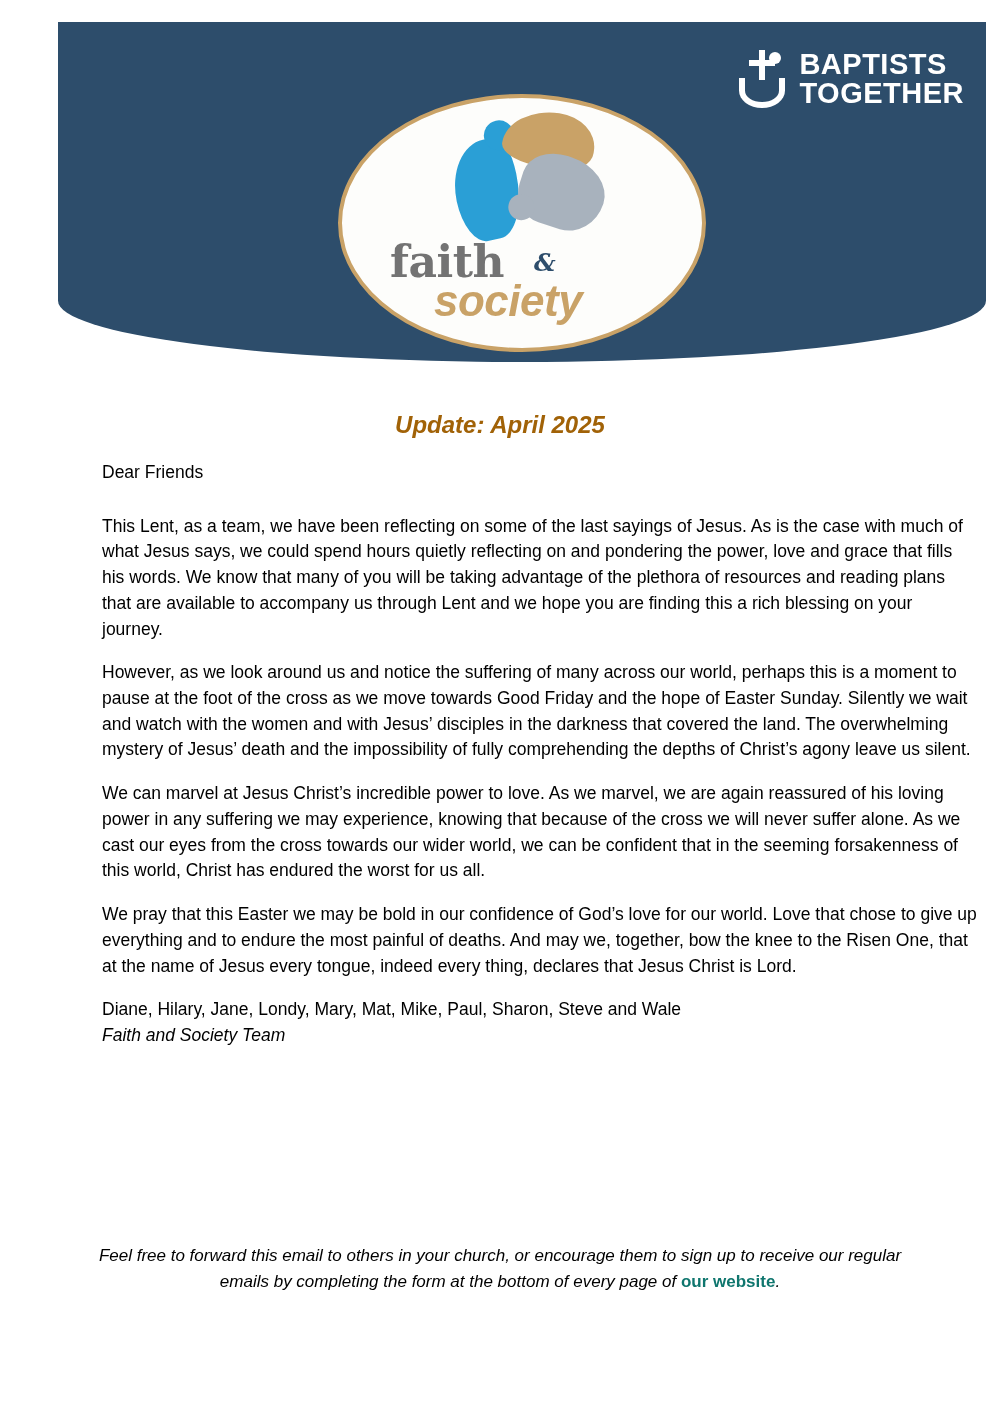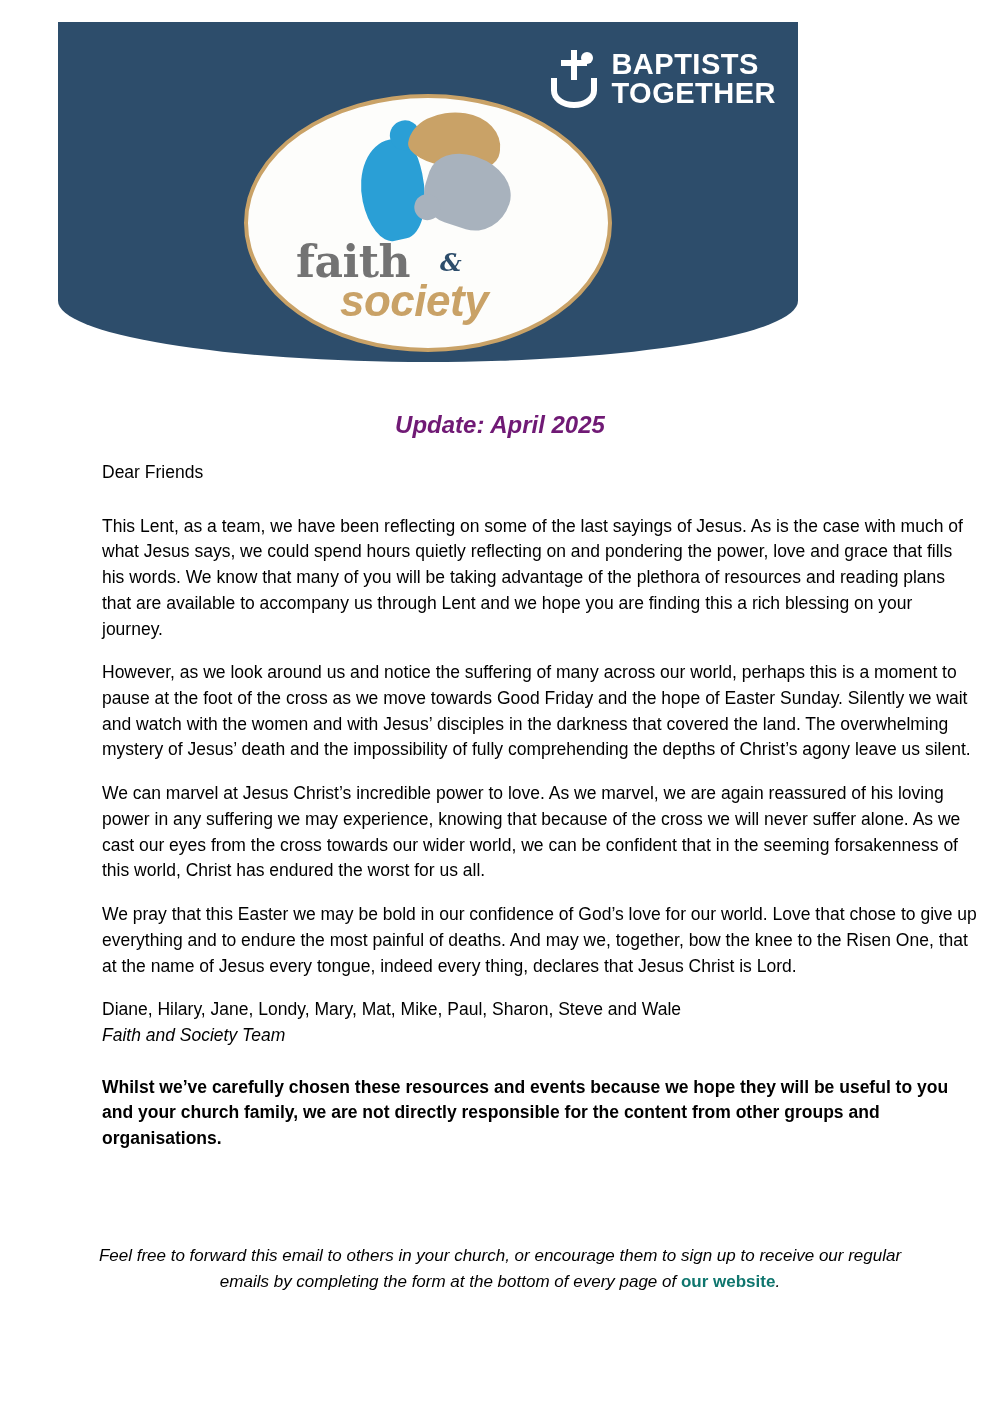--- a/index.html
+++ b/index.html
@@ -14,21 +14,21 @@
     color: #000000;
     position: relative;
     overflow: hidden;
   }
 
   
   .banner {
     position: absolute;
     top: 22px;
     left: 58px;
-    width: 740px;
+    width: 928px;
     height: 340px;
     background: #2d4d6b;
     border-bottom-left-radius: 50% 18%;
     border-bottom-right-radius: 50% 18%;
     overflow: hidden;
   }
 
   
   .bt-logo {
     position: absolute;
@@ -197,21 +197,21 @@
   
   .doc-title {
     position: absolute;
     top: 411px;
     left: 0;
     width: 100%;
     text-align: center;
     font-size: 24px;
     font-weight: bold;
     font-style: italic;
-    color: #701a75;
+    color: #a16207;
   }
 
   .content {
     position: absolute;
     top: 460px;
     left: 62px;
     width: 876px;
     margin-left: 40px;
   }
   .content p {
@@ -285,18 +285,17 @@
 <div class="doc-title">Update: April 2025</div>
 
 <div class="content">
   <p class="salutation">Dear Friends</p>
   <p>This Lent, as a team, we have been reflecting on some of the last sayings of Jesus. As is the case with much of what Jesus says, we could spend hours quietly reflecting on and pondering the power, love and grace that fills his words. We know that many of you will be taking advantage of the plethora of resources and reading plans that are available to accompany us through Lent and we hope you are finding this a rich blessing on your journey.</p>
   <p>However, as we look around us and notice the suffering of many across our world, perhaps this is a moment to pause at the foot of the cross as we move towards Good Friday and the hope of Easter Sunday. Silently we wait and watch with the women and with Jesus’ disciples in the darkness that covered the land. The overwhelming mystery of Jesus’ death and the impossibility of fully comprehending the depths of Christ’s agony leave us silent.</p>
   <p>We can marvel at Jesus Christ’s incredible power to love. As we marvel, we are again reassured of his loving power in any suffering we may experience, knowing that because of the cross we will never suffer alone. As we cast our eyes from the cross towards our wider world, we can be confident that in the seeming forsakenness of this world, Christ has endured the worst for us all.</p>
   <p>We pray that this Easter we may be bold in our confidence of God’s love for our world. Love that chose to give up everything and to endure the most painful of deaths. And may we, together, bow the knee to the Risen One, that at the name of Jesus every tongue, indeed every thing, declares that Jesus Christ is Lord.</p>
   <p class="signoff">Diane, Hilary, Jane, Londy, Mary, Mat, Mike, Paul, Sharon, Steve and Wale</p>
   <p class="team-name">Faith and Society Team</p>
-  <p class="disclaimer">Whilst we’ve carefully chosen these resources and events because we hope they will be useful to you and your church family, we are not directly responsible for the content from other groups and organisations.</p>
 </div>
 
 <div class="footer-note">
   <span>Feel free to forward this email to others in your church, or encourage them to sign up to receive our regular emails by completing the form at the bottom of every page of </span><a href="#">our website</a><span>.</span>
 </div>
 
 </body></html>

